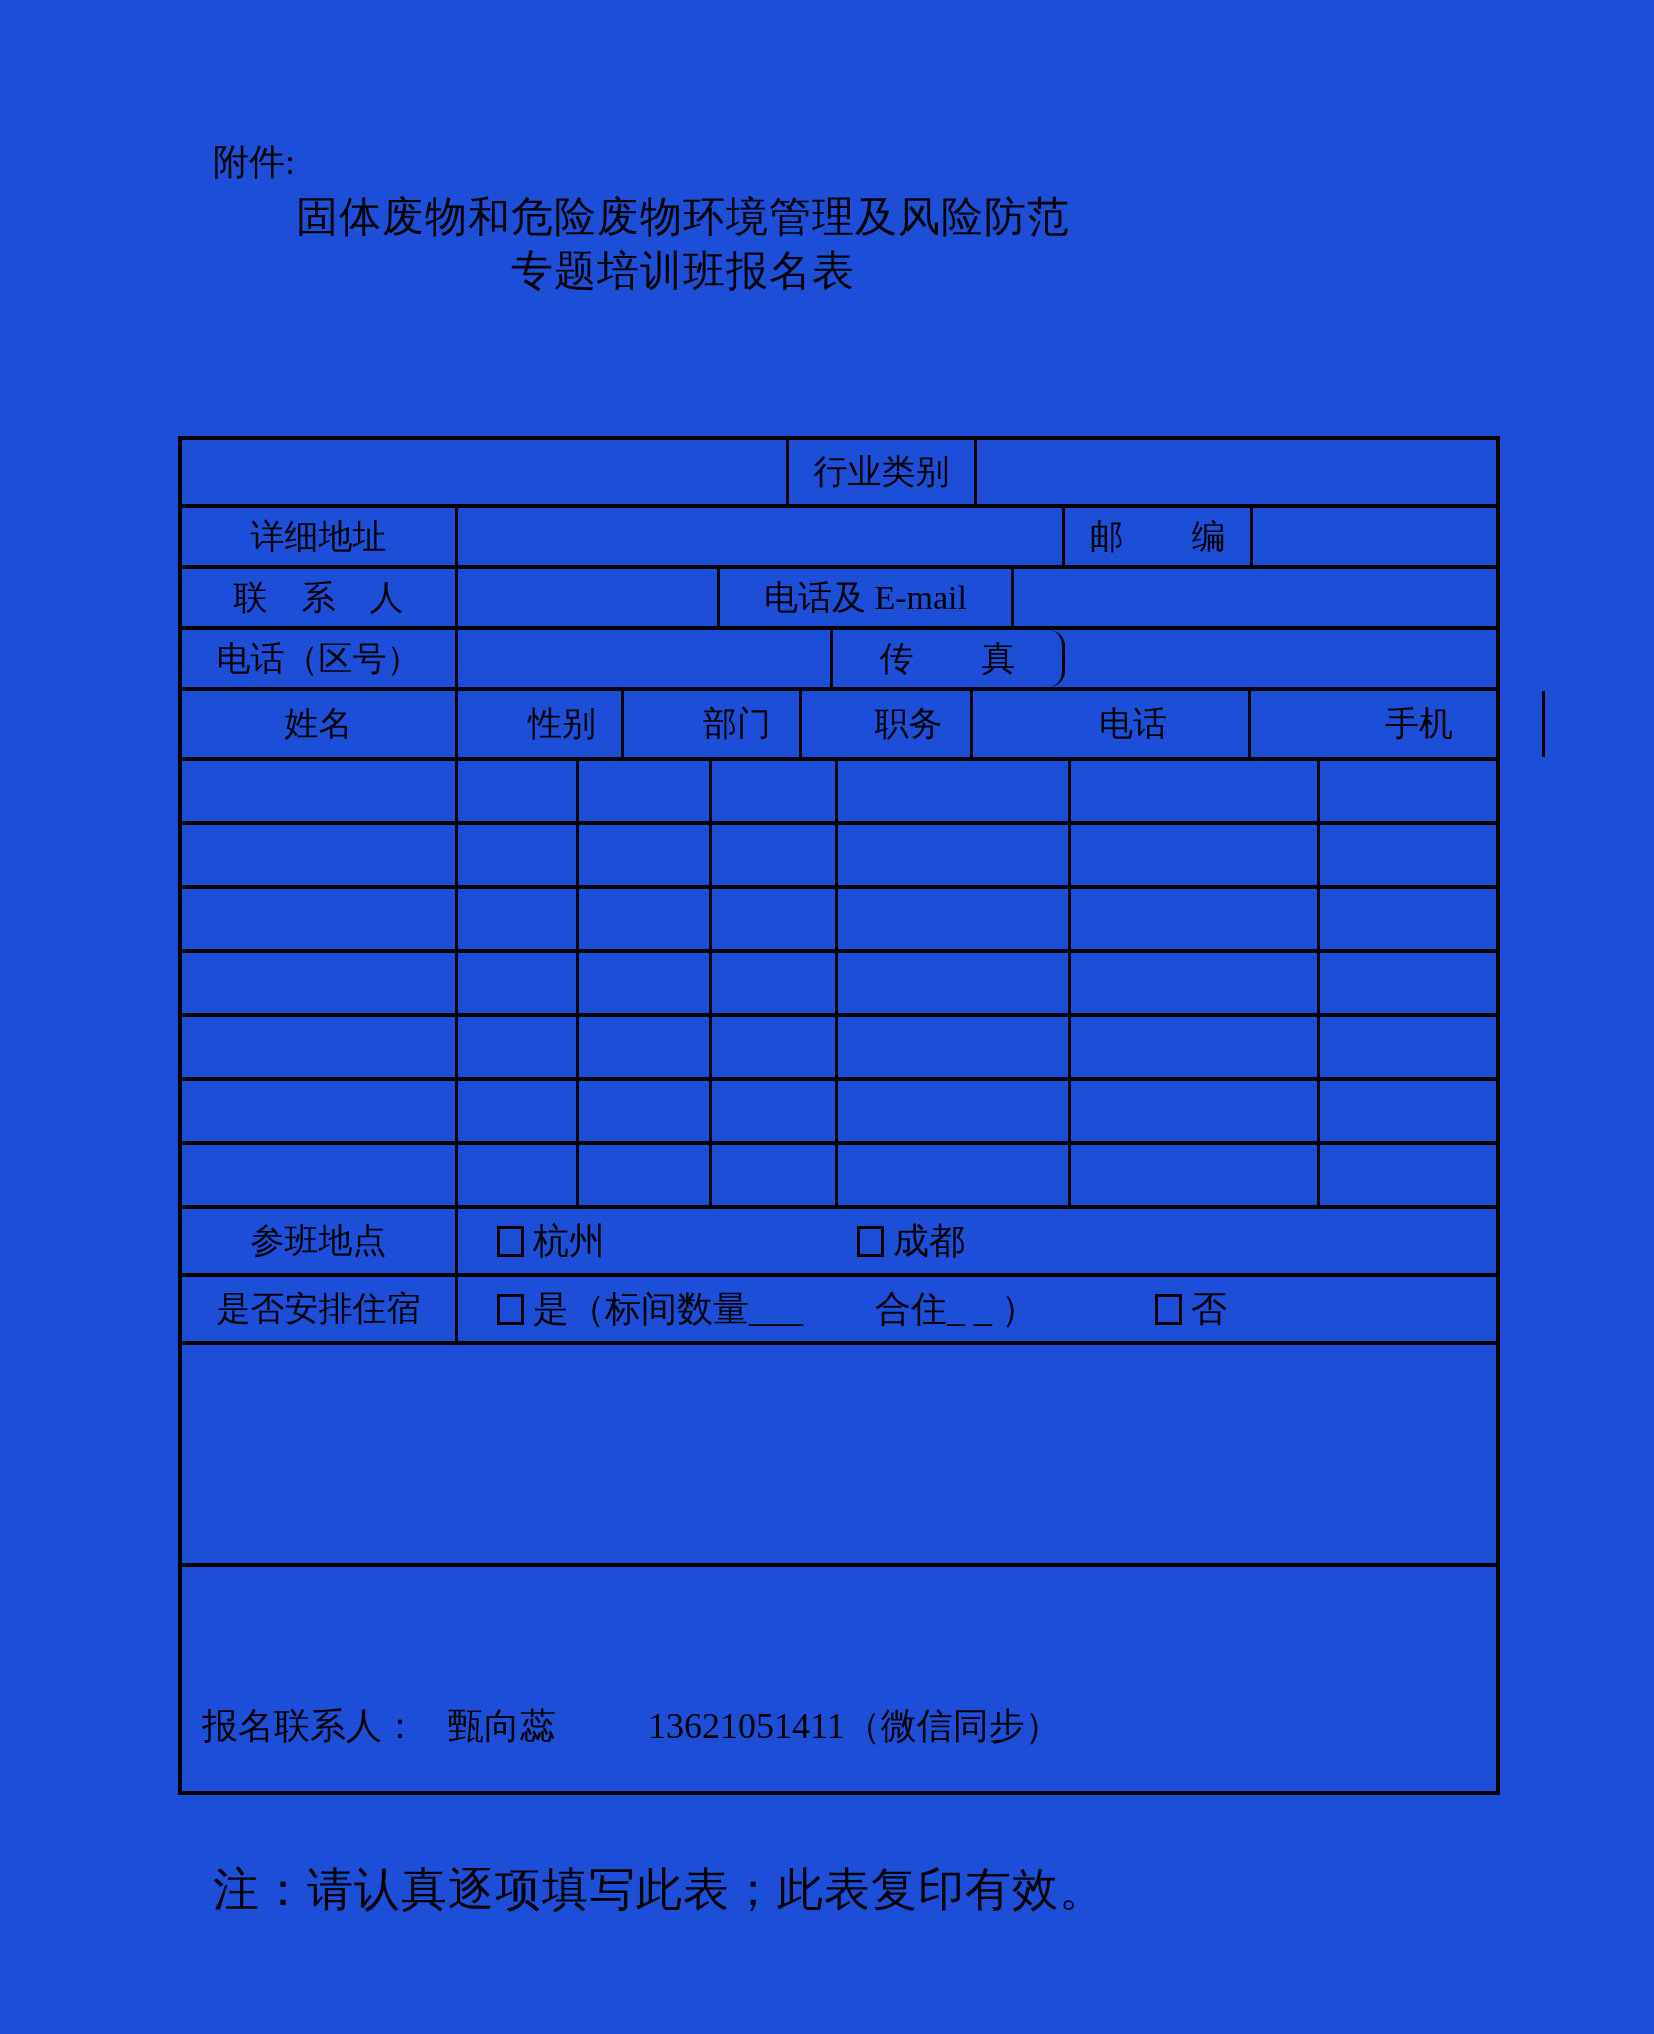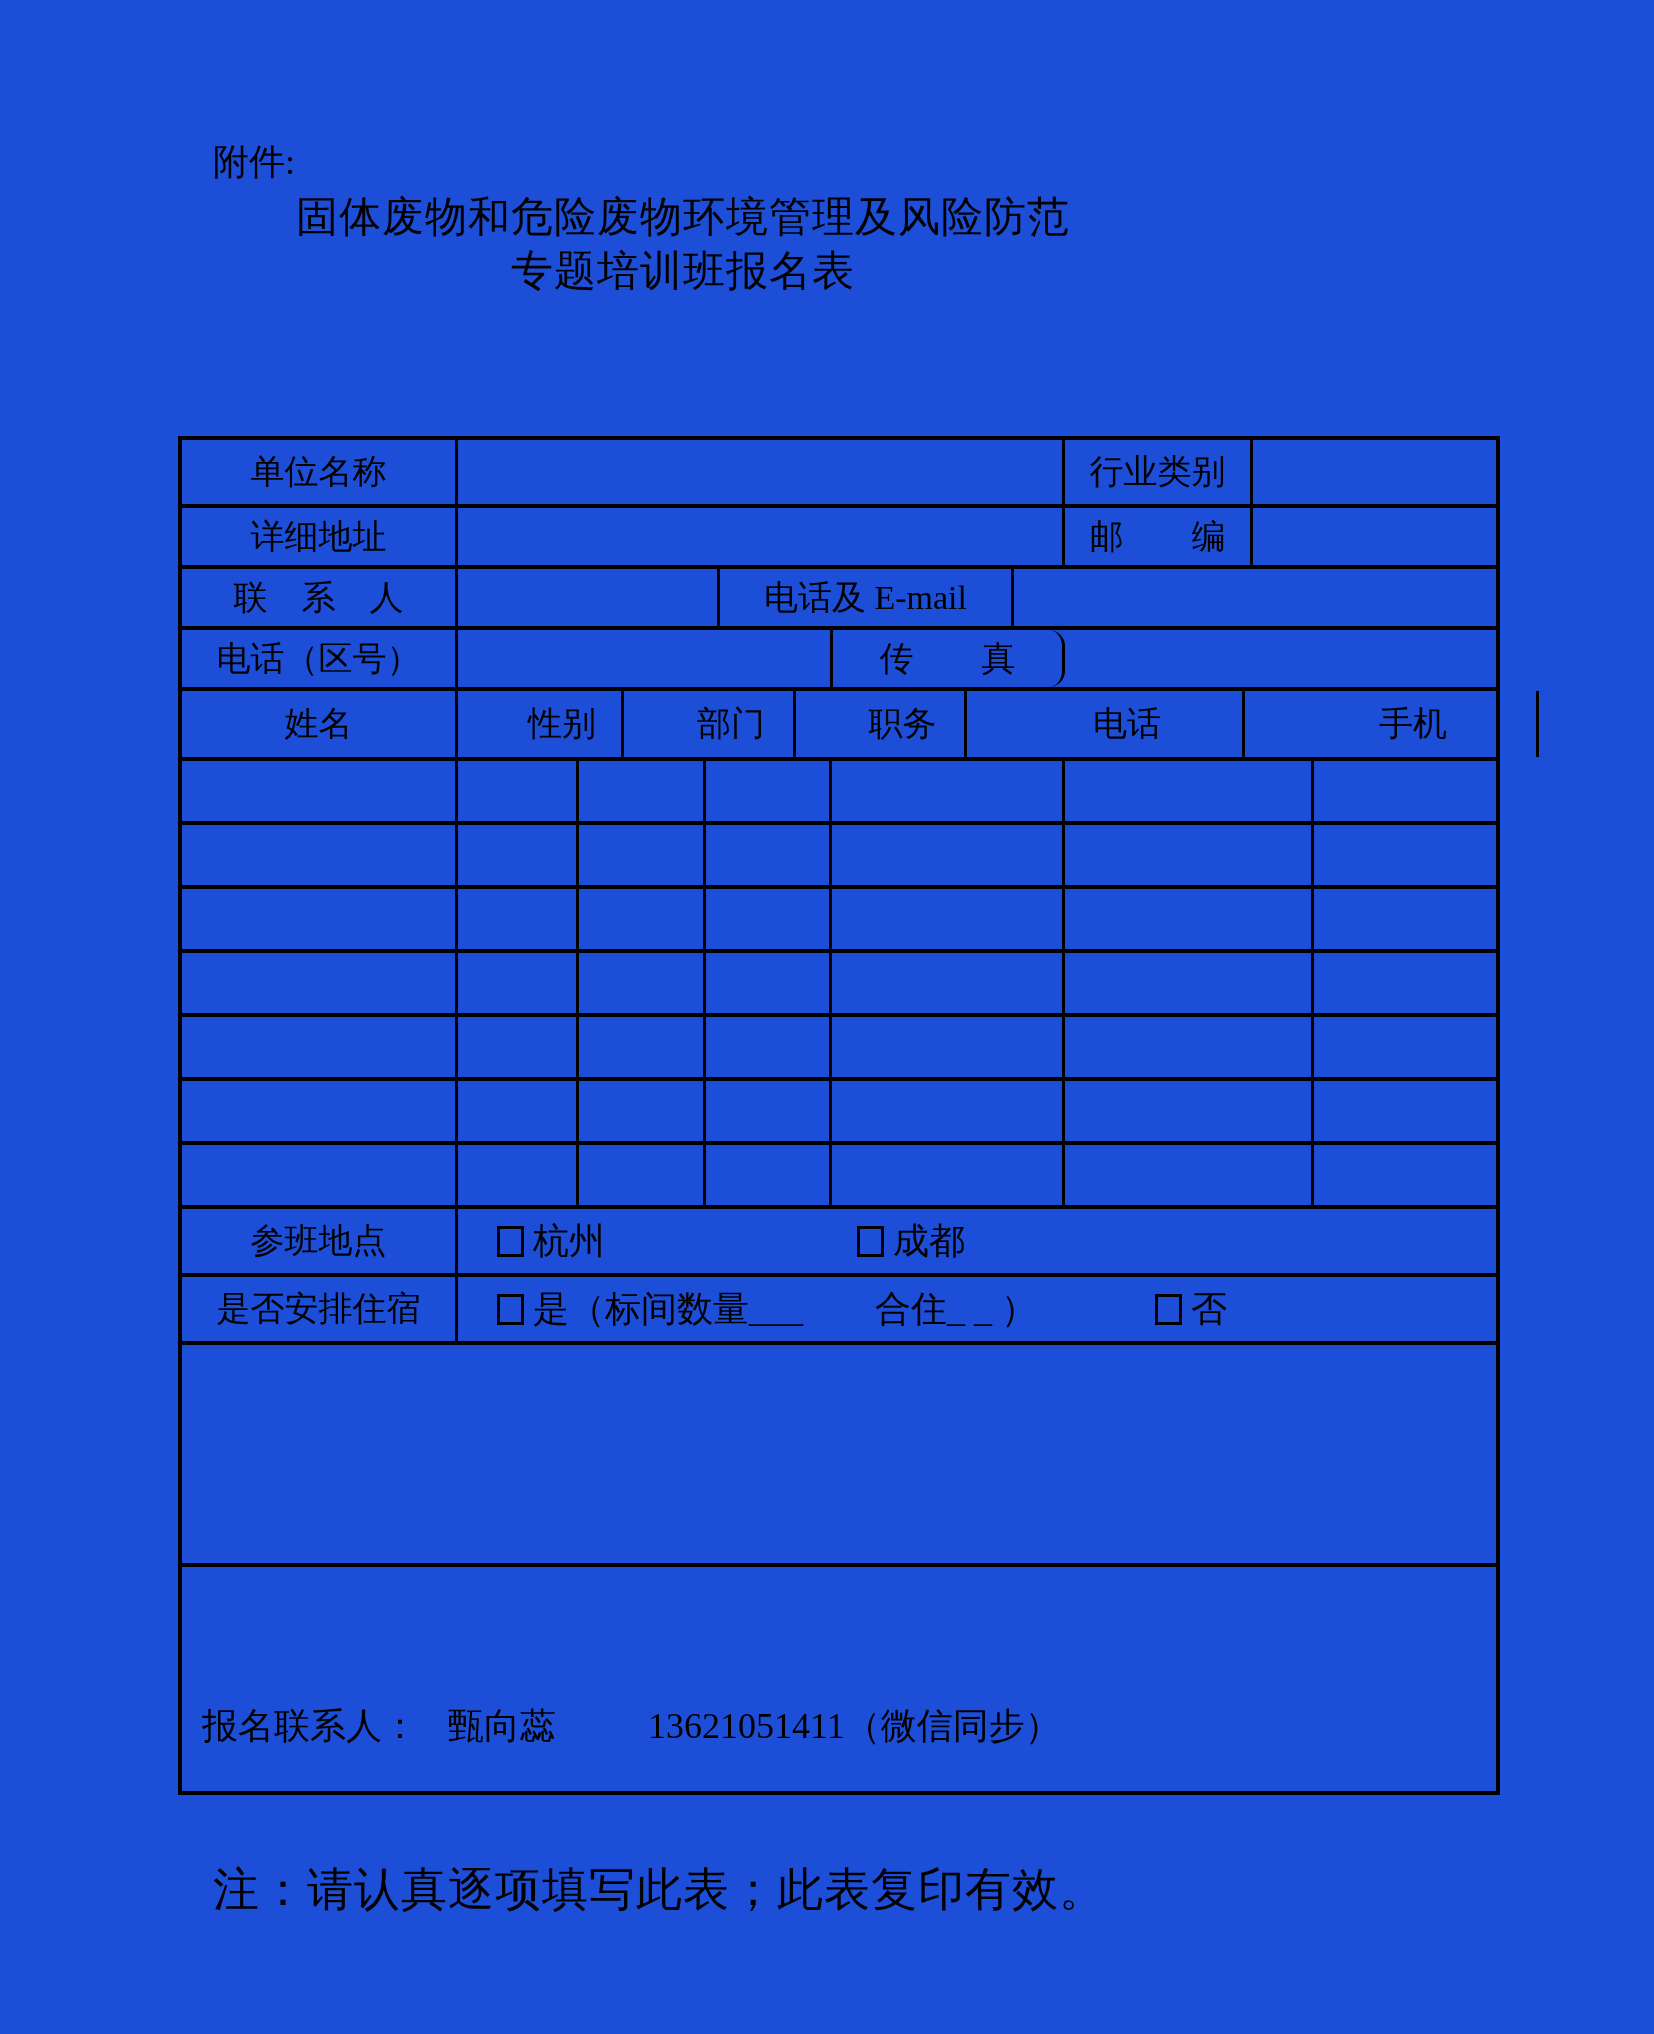--- a/index.html
+++ b/index.html
@@ -39,21 +39,21 @@
   .fc.start { justify-content:flex-start;padding-left:39px; }
   
   .w-label { width:276px; flex:0 0 276px; }
   .w-r1b { width:607px; flex:0 0 607px; }
   .w-r1c { width:188px; flex:0 0 188px; }
   .w-r3b { width:262px; flex:0 0 262px; }
   .w-r3c { width:294px; flex:0 0 294px; }
   .w-r4b { width:375px; flex:0 0 375px; }
   .w-r4c { width:232px; flex:0 0 232px;border-radius:16px; }
   .w-c2 { width:121px; flex:0 0 121px; }
-  .w-c3 { width:127px; flex:0 0 127px; }
+  .w-c3 { width:127px; flex:0 0 127px;margin-left:6px; }
   .w-c4 { width:126px; flex:0 0 126px; }
   .w-c5 { width:233px; flex:0 0 233px; }
   .w-c6 { width:249px; flex:0 0 249px; }
   .grow { flex:1 1 auto; }
   
   .h-r1 { height:68px; }
   .h-r  { height:61px; }
   .h-head { height:70px;gap:45px; }
   .h-empty { height:64px; }
   .h-opt { height:68px; }
@@ -104,21 +104,20 @@
   <div class="attachment">附件:</div>
 
   <div class="title-block">
     <div>固体废物和危险废物环境管理及风险防范</div>
     <div>专题培训班报名表</div>
   </div>
 
   <div class="form-table">
 
     <div class="frow h-r1">
-      <div class="fc w-label">单位名称</div>
       <div class="fc w-r1b"></div>
       <div class="fc w-r1c">行业类别</div>
       <div class="fc grow"></div>
     </div>
 
     <div class="frow h-r">
       <div class="fc w-label">详细地址</div>
       <div class="fc w-r1b"></div>
       <div class="fc w-r1c">邮　　编</div>
       <div class="fc grow"></div>

